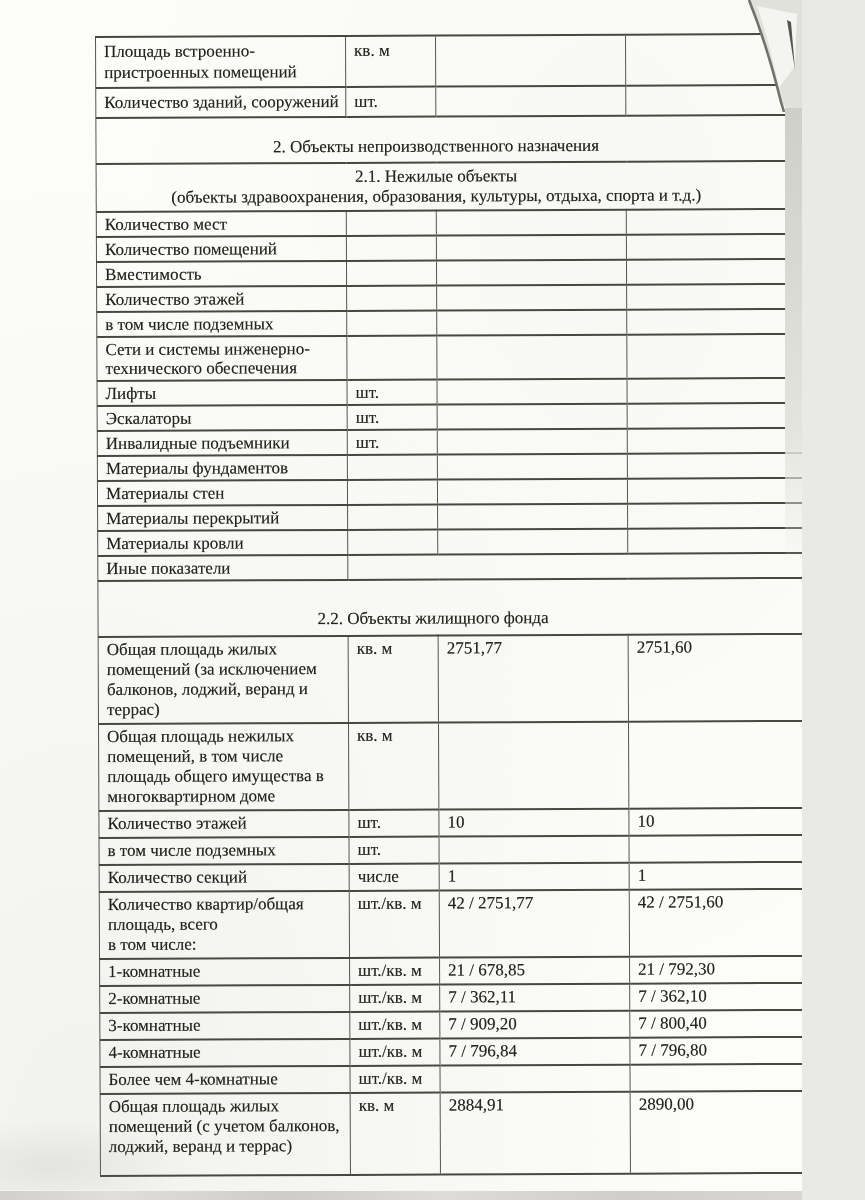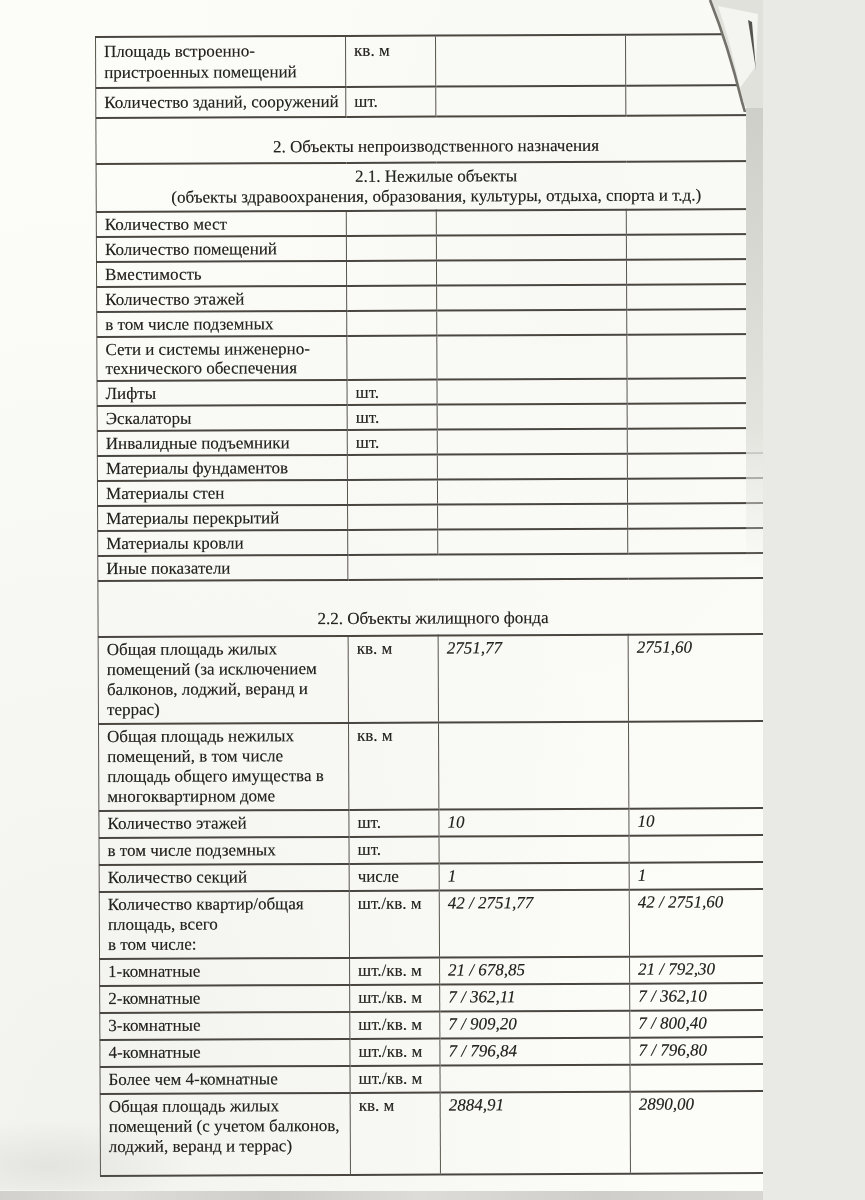--- a/index.html
+++ b/index.html
@@ -10,20 +10,21 @@
     overflow: hidden;
   }
   .page {
     position: relative;
     width: 763px; height: 1200px;
     background:
       radial-gradient(ellipse at 75% 20%, rgba(210,210,205,0.10), transparent 55%),
       radial-gradient(ellipse at 10% 95%, rgba(150,150,145,0.10), transparent 60%),
       #fcfcf9;
     overflow: hidden;
+    padding-left: 39px;
   }
   
   .doc {
     position: absolute; left: 95px; top: 36px; width: 740px;
     transform: rotate(-0.25deg); transform-origin: 0 0;
   }
   table.doc-table {
     border-collapse: collapse; table-layout: fixed; width: 740px;
     color: #24231d; font-size: 17px;
     text-shadow: 0.2px 0.2px 0.4px rgba(40,39,33,0.45);
@@ -33,21 +34,21 @@
   td.cell, td.title-cell {
     border-left: 1px solid #57554c;
     border-right: 1px solid #57554c;
     border-top: 2px solid #494740;
     border-bottom: 2px solid #494740;
     vertical-align: top;
     background: transparent;
   }
   td.label-cell  { text-align: left;  white-space: pre-line; }
   td.unit-cell   { }
-  td.value-cell  { text-align: left; font-style: italic; }
+  td.value-cell  { text-align: left; }
   #rows-top .cell { line-height: 21px; padding: 3px 6px 4px 8px; }
   #rows-21  .cell { line-height: 19px; padding: 2px 6px 2px 8px; }
   #rows-22  .cell { line-height: 20px; padding: 2px 6px 3px 8px; }
   #rows-22 tr:last-child .cell { padding-bottom: 18px; }
   tr.row-title td.title-cell { text-align: center; }
   tr.row-title-sec2  td.title-cell { height: 39px; vertical-align: bottom; padding: 0 60px 5px 0; }
   tr.row-title-sec21 td.title-cell { height: 41px; vertical-align: middle; line-height: 20px; padding: 2px 60px 3px 0; }
   tr.row-title-sec22 td.title-cell { height: 48px; vertical-align: bottom; padding: 0 70px 6px 0; }
   
   .fold-corner { position: absolute; top: 0; right: 0; width: 85px; height: 180px; }

